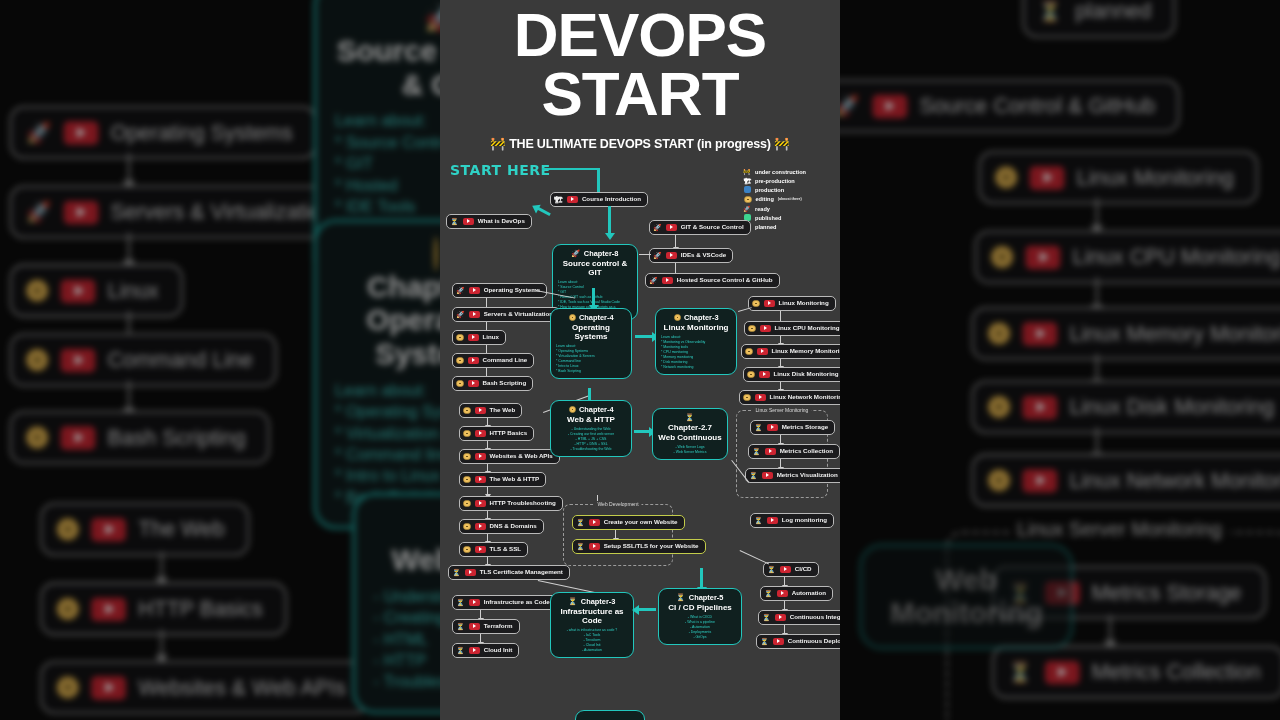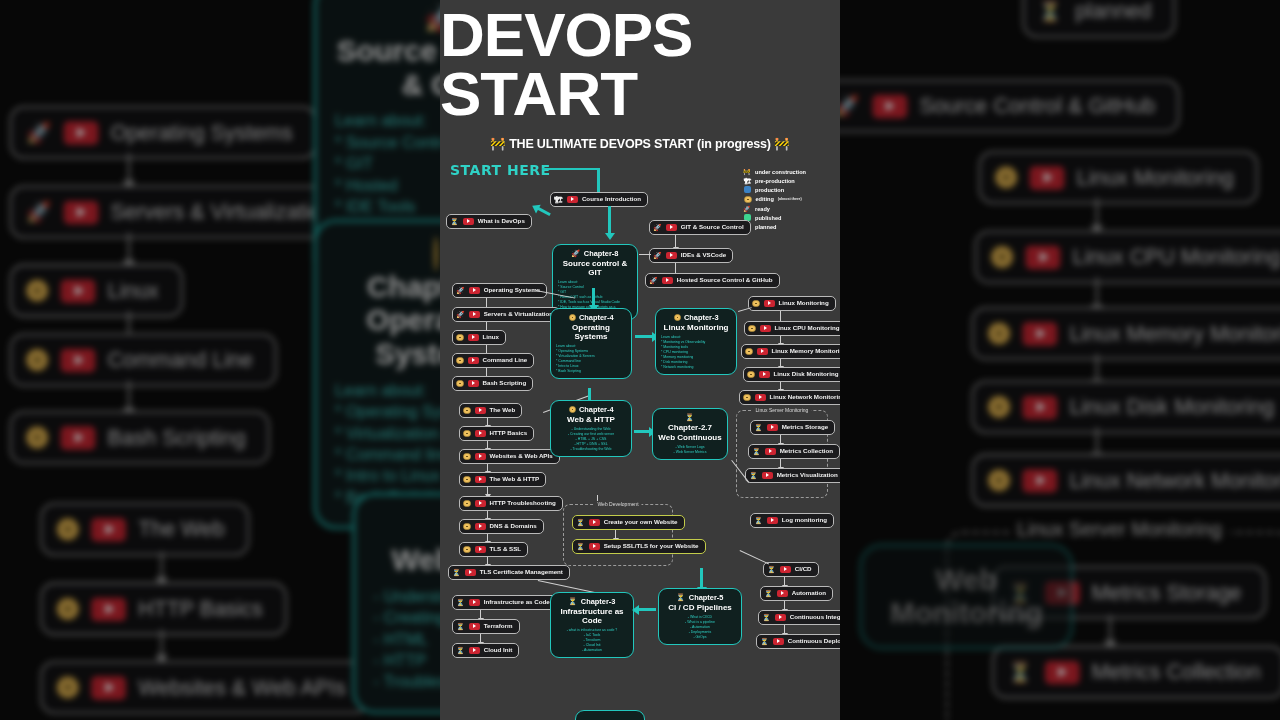--- a/index.html
+++ b/index.html
@@ -46,21 +46,21 @@
   .bggroup{ position:absolute; border:2px dashed #8a8a8a; border-radius:16px; }
   .bggroup .gl{ position:absolute; top:-14px; left:50%; transform:translateX(-50%);
      background:#0b0b0b; padding:0 8px; color:#cfcfcf; font-size:19px; white-space:nowrap;}
 
   
   #strip{
     position:absolute; left:440px; top:0; width:400px; height:720px;
     background:#3a3a3a; overflow:hidden;
   }
   #title{
-    color:#fff; font-weight:700;
+    text-align:center; color:#fff; font-weight:700;
     font-size:62px; line-height:0.95; letter-spacing:-1px;
     padding-top:6px;
   }
   #subtitle{
     text-align:center; color:#fff; font-weight:700; font-size:12.5px;
     margin-top:12px; letter-spacing:-0.2px;
   }
 
   
   #map{ position:absolute; left:0; top:160px; width:400px; height:560px; }

